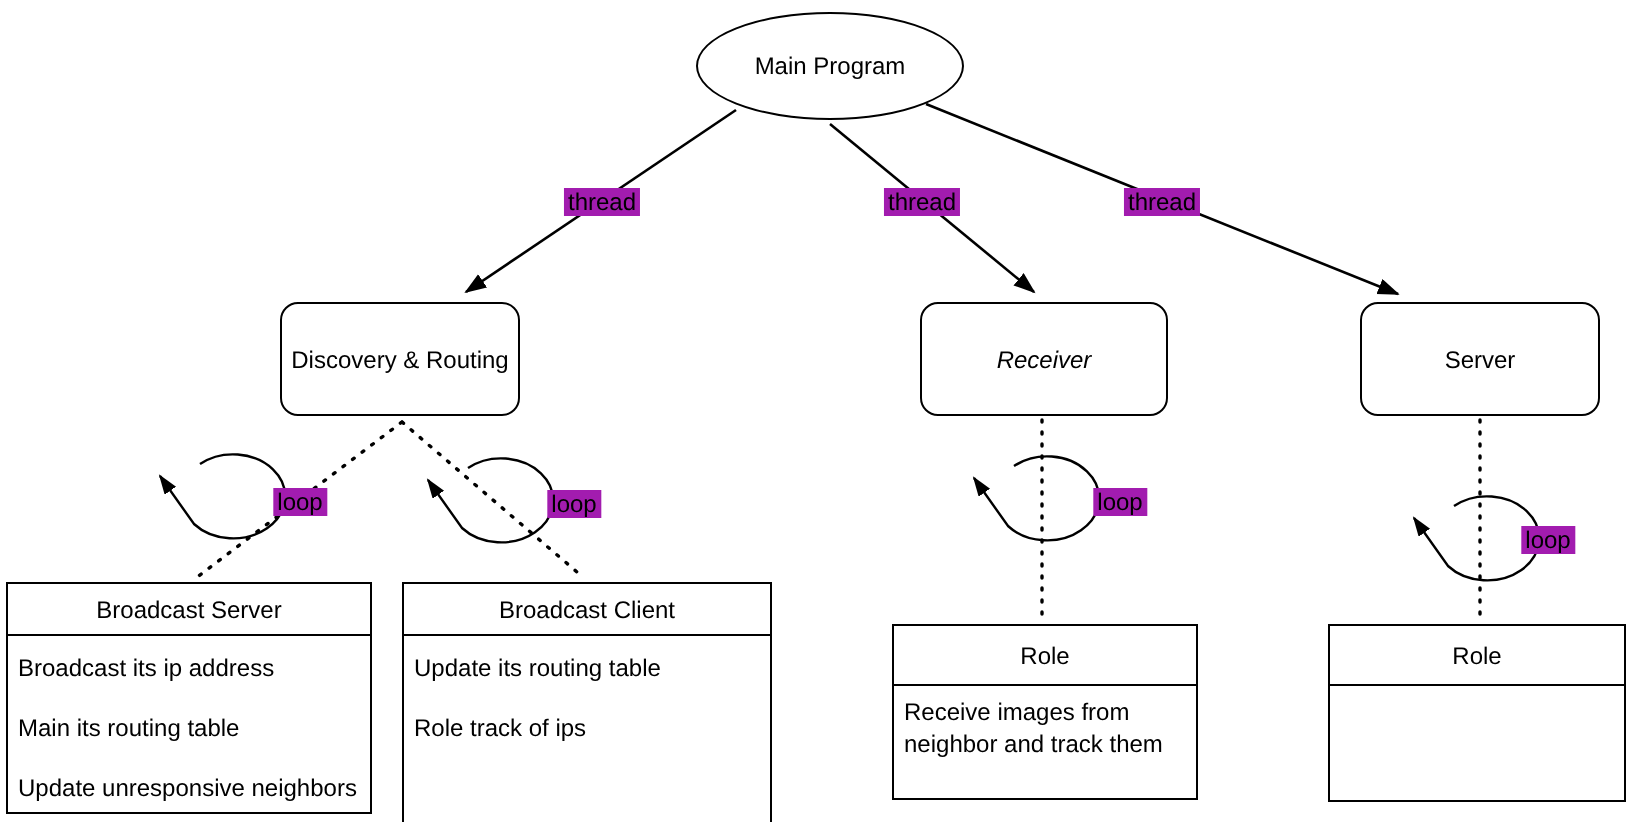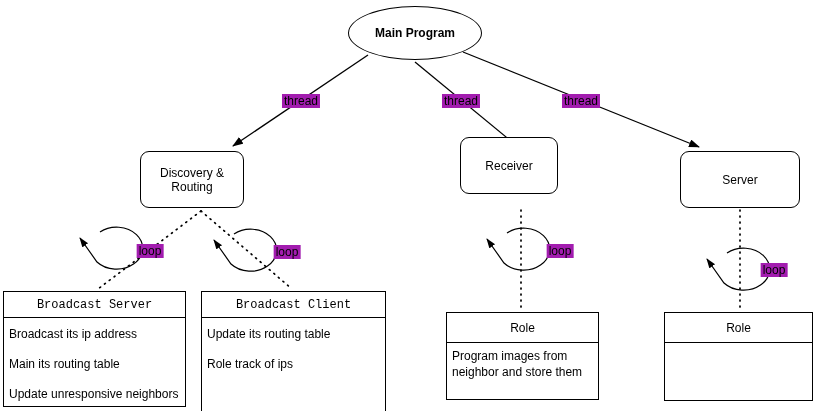--- a/index.html
+++ b/index.html
@@ -18,21 +18,21 @@
     position: absolute;
     box-sizing: border-box;
     border: 1.3px solid #000000;
     background: #ffffff;
     display: flex;
     align-items: center;
     justify-content: center;
     text-align: center;
     line-height: 14px;
   }
-  .ellipse { border-radius: 50%; font-weight: bold; }
+  .ellipse { border-radius: 50%; }
   .rounded { border-radius: 9px; }
   .edge-label {
     position: absolute;
     transform: translate(-50%, -50%);
     background: #a21caf;
     padding: 0 2px;
     line-height: 14px;
     white-space: nowrap;
   }
   .table {
@@ -43,21 +43,21 @@
     overflow: hidden;
   }
   .table .title {
     box-sizing: border-box;
     border-bottom: 1.3px solid #000000;
     text-align: center;
     display: flex;
     align-items: center;
     justify-content: center;
   }
-  .t-sm .title { height: 26px; font-family: Liberation Mono, monospace; }
+  .t-sm .title { height: 26px; }
   .t-lg .title { height: 30px; }
   .items { padding: 1px 2px 0 5px; }
   .item {
     height: 30px;
     display: flex;
     align-items: center;
     white-space: nowrap;
   }
   .body-text {
     padding: 5px 5px 0 5px;
@@ -97,24 +97,24 @@
   </svg>
 
   <div class="node ellipse" style="left:348px; top:6px; width:134px; height:54px;">
     <span>Main Program</span>
   </div>
 
   <div class="edge-label" style="left:301px; top:101px;">thread</div>
   <div class="edge-label" style="left:461px; top:101px;">thread</div>
   <div class="edge-label" style="left:581px; top:101px;">thread</div>
 
-  <div class="node rounded" style="left:140px; top:151px; width:104px; height:57px;">
+  <div class="node rounded" style="left:140px; top:151px; width:120px; height:57px;">
     <span>Discovery &amp; Routing</span>
   </div>
-  <div class="node rounded" style="left:460px; top:137px; width:98px; height:57px;">
+  <div class="node rounded" style="left:460px; top:151px; width:124px; height:57px;font-style:italic;">
     <span>Receiver</span>
   </div>
   <div class="node rounded" style="left:680px; top:151px; width:120px; height:57px;">
     <span>Server</span>
   </div>
 
   <div class="edge-label" style="left:150px; top:251px;">loop</div>
   <div class="edge-label" style="left:287px; top:252px;">loop</div>
   <div class="edge-label" style="left:560px; top:251px;">loop</div>
   <div class="edge-label" style="left:774px; top:270px;">loop</div>
@@ -131,20 +131,20 @@
   <div class="table t-sm" style="left:201px; top:291px; width:185px; height:122px;">
     <div class="title">Broadcast Client</div>
     <div class="items">
       <div class="item">Update its routing table</div>
       <div class="item">Role track of ips</div>
     </div>
   </div>
 
   <div class="table t-lg" style="left:446px; top:312px; width:153px; height:88px;">
     <div class="title">Role</div>
-    <div class="body-text">Program images from neighbor and store them</div>
+    <div class="body-text">Receive images from neighbor and track them</div>
   </div>
 
   <div class="table t-lg" style="left:664px; top:312px; width:149px; height:89px;">
     <div class="title">Role</div>
   </div>
 
 </div>
 
 </body></html>

